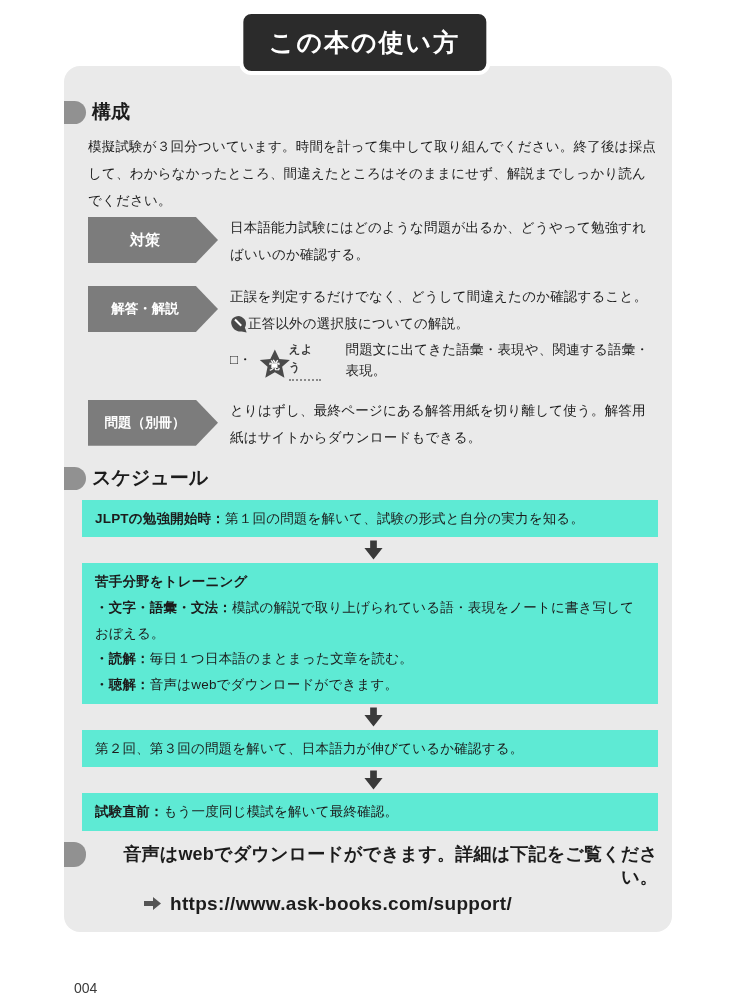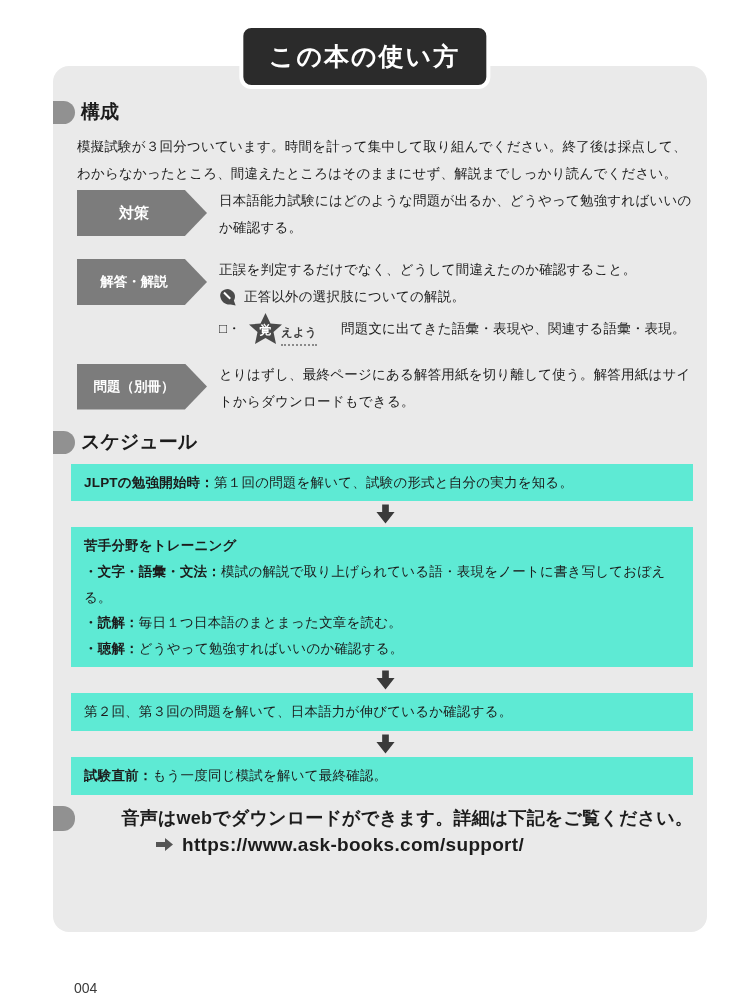--- a/index.html
+++ b/index.html
@@ -3,26 +3,26 @@
 <meta charset="utf-8">
 <style>
   * { margin:0; padding:0; box-sizing:border-box; }
   html,body { background:#fff; }
   .page {
     position:relative; width:729px; height:1005px; background:#ffffff;
     font-family:"Liberation Sans","DejaVu Sans",sans-serif; color:#1c1c1c;
     overflow:hidden;
   }
   .panel {
-    position:absolute; left:53px; top:66px; width:654px; height:866px;
+    position:absolute; left:64px; top:66px; width:608px; height:866px;
     background:#eaeaea; border-radius:16px; padding:34px 14px 15px 24px;
     overflow:hidden;
   }
   .title-box {
-    position:absolute; left:50%; transform:translateX(-50%); top:24px; z-index:3;
+    position:absolute; left:50%; transform:translateX(-50%); top:10px; z-index:3;
     background:#2b2b2b; color:#fff; border:4px solid #ffffff; border-radius:12px;
     padding:12px 26px; font-size:25px; font-weight:bold; letter-spacing:2px;
     white-space:nowrap;
   }
   .sec-h {
     position:relative; font-size:19px; font-weight:bold; margin:0 0 9px 4px;
     line-height:24px;
   }
   .bullet {
     position:absolute; left:-28px; top:1px; width:22px; height:23px;
@@ -33,21 +33,21 @@
   .item { display:flex; margin-bottom:15px; }
   .label-wrap { flex:0 0 142px; padding-top:3px; }
   .pent {
     width:130px; height:46px; background:#7c7c7c; color:#fff;
     clip-path:polygon(0 0, 83% 0, 100% 50%, 83% 100%, 0 100%);
     display:flex; align-items:center; justify-content:center;
     font-weight:bold; font-size:15px; padding-right:16px; white-space:nowrap;
   }
   .pent.small { font-size:13.5px; }
   .item-desc { flex:1; font-size:13.5px; line-height:2.0; letter-spacing:0.2px; }
-  .icon-line { display:flex; align-items:center; gap:7px; line-height:1.6; margin-top:3px; }
+  .icon-line { display:flex; align-items:center; line-height:1.6; margin-top:3px; }
   .star-line { display:flex; align-items:center; gap:4px; line-height:1.6; margin-top:4px; }
   .star-wrap { display:inline-flex; align-items:flex-end; margin:0 2px; }
   .star-suffix { font-size:11.5px; font-weight:bold; color:#3d3d3d;
     border-bottom:2px dotted #8a8a8a; padding-bottom:2px; margin-left:-3px; }
   .vocab-text { margin-left:18px; }
   .flow { margin-top:10px; }
   .flow-box {
     background:#5eead4; padding:6px 13px; font-size:13.5px; line-height:1.9;
     margin-left:-6px; margin-right:0; letter-spacing:0.2px;
   }
@@ -142,21 +142,21 @@
 
       <div class="flow-box">
         <div><b>苦手分野をトレーニング</b></div>
         <div>
           <b>・文字・語彙・文法：</b><span>模試の解説で取り上げられている語・表現をノートに書き写しておぼえる。</span>
         </div>
         <div>
           <b>・読解：</b><span>毎日１つ日本語のまとまった文章を読む。</span>
         </div>
         <div>
-          <b>・聴解：</b><span>どうやって勉強すればいいのか確認する。</span>
+          <b>・聴解：</b><span>音声はwebでダウンロードができます。</span>
         </div>
       </div>
 
       <div class="flow-arrow">
         <svg width="21" height="22" viewBox="0 0 22 22">
           <polygon points="7.5,1 14.5,1 14.5,9 20.5,9 11,21 1.5,9 7.5,9" fill="#3a3a3a"></polygon>
         </svg>
       </div>
 
       <div class="flow-box">

